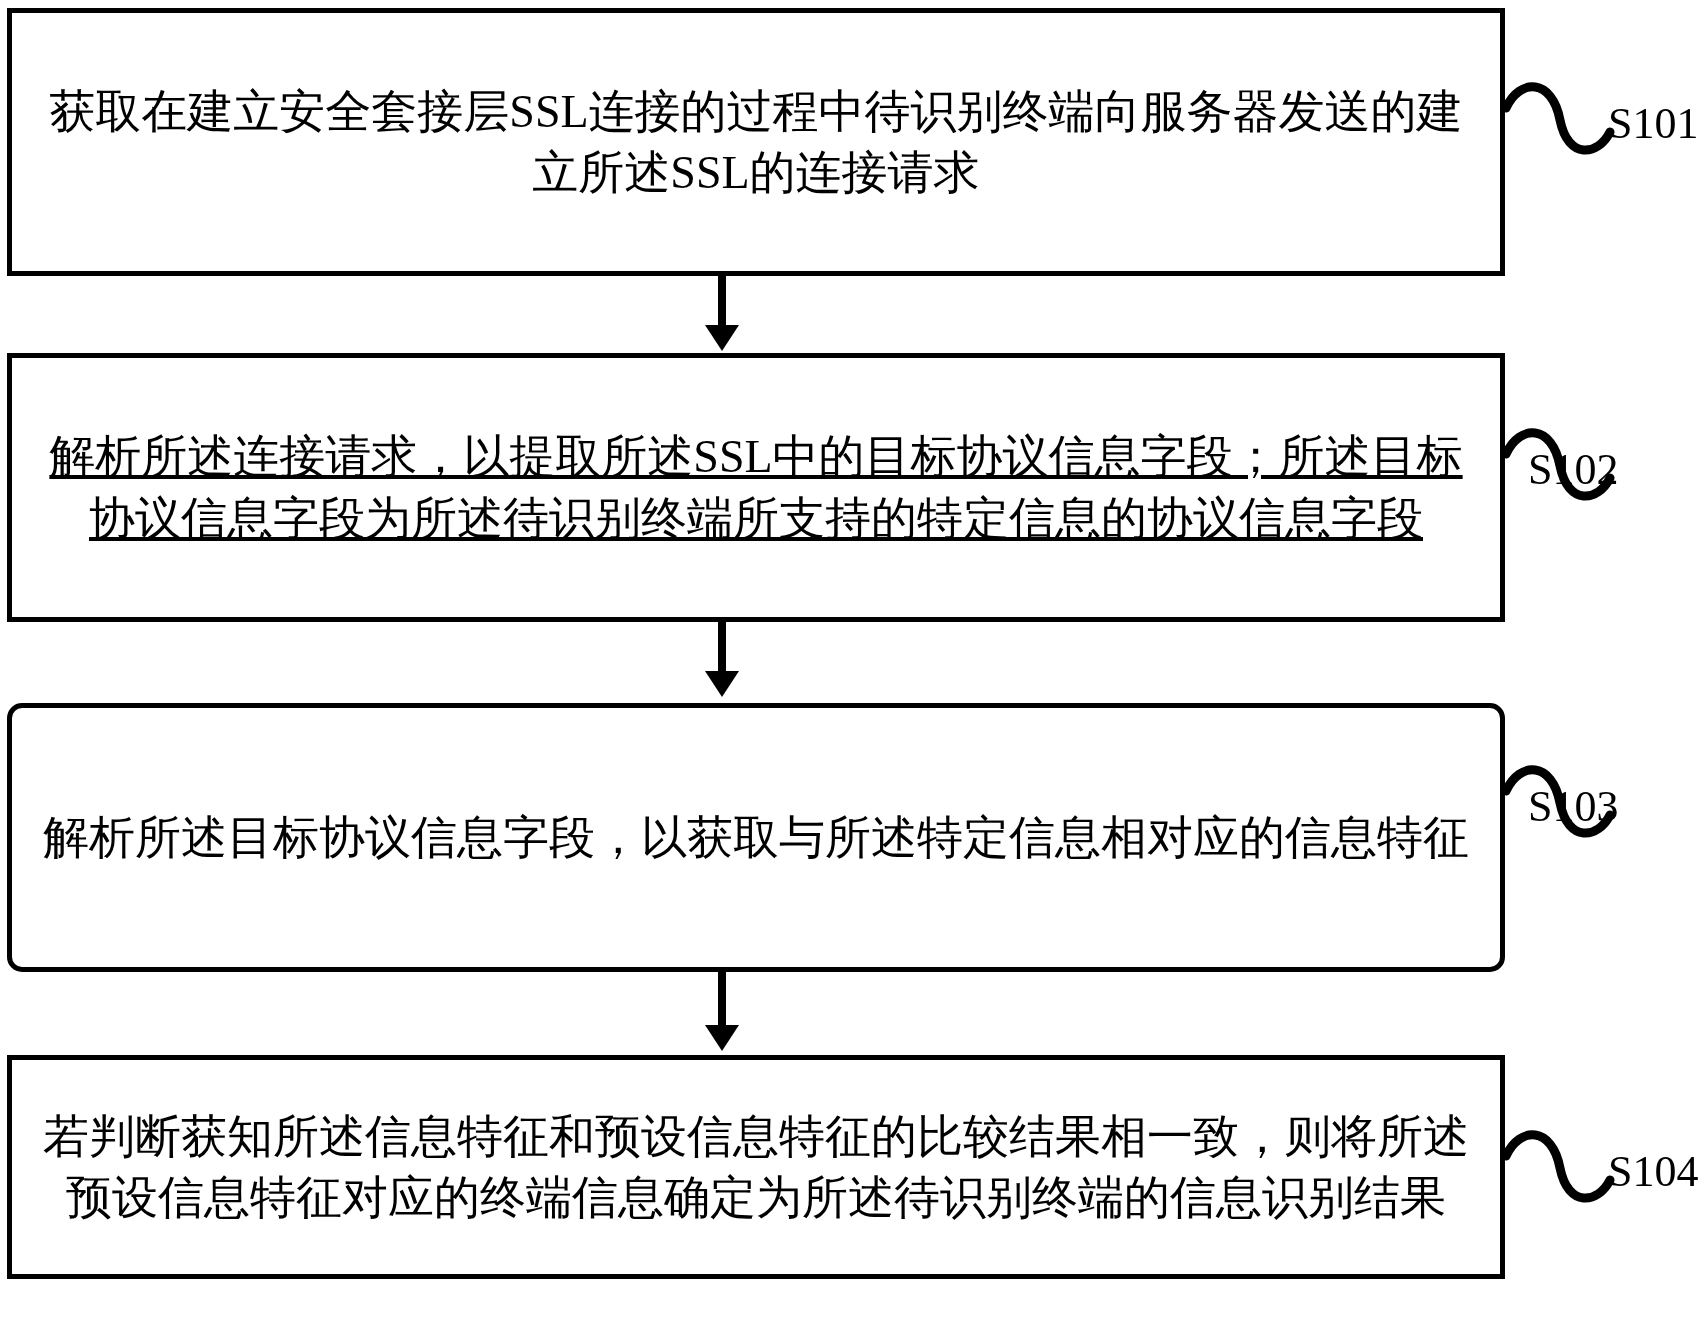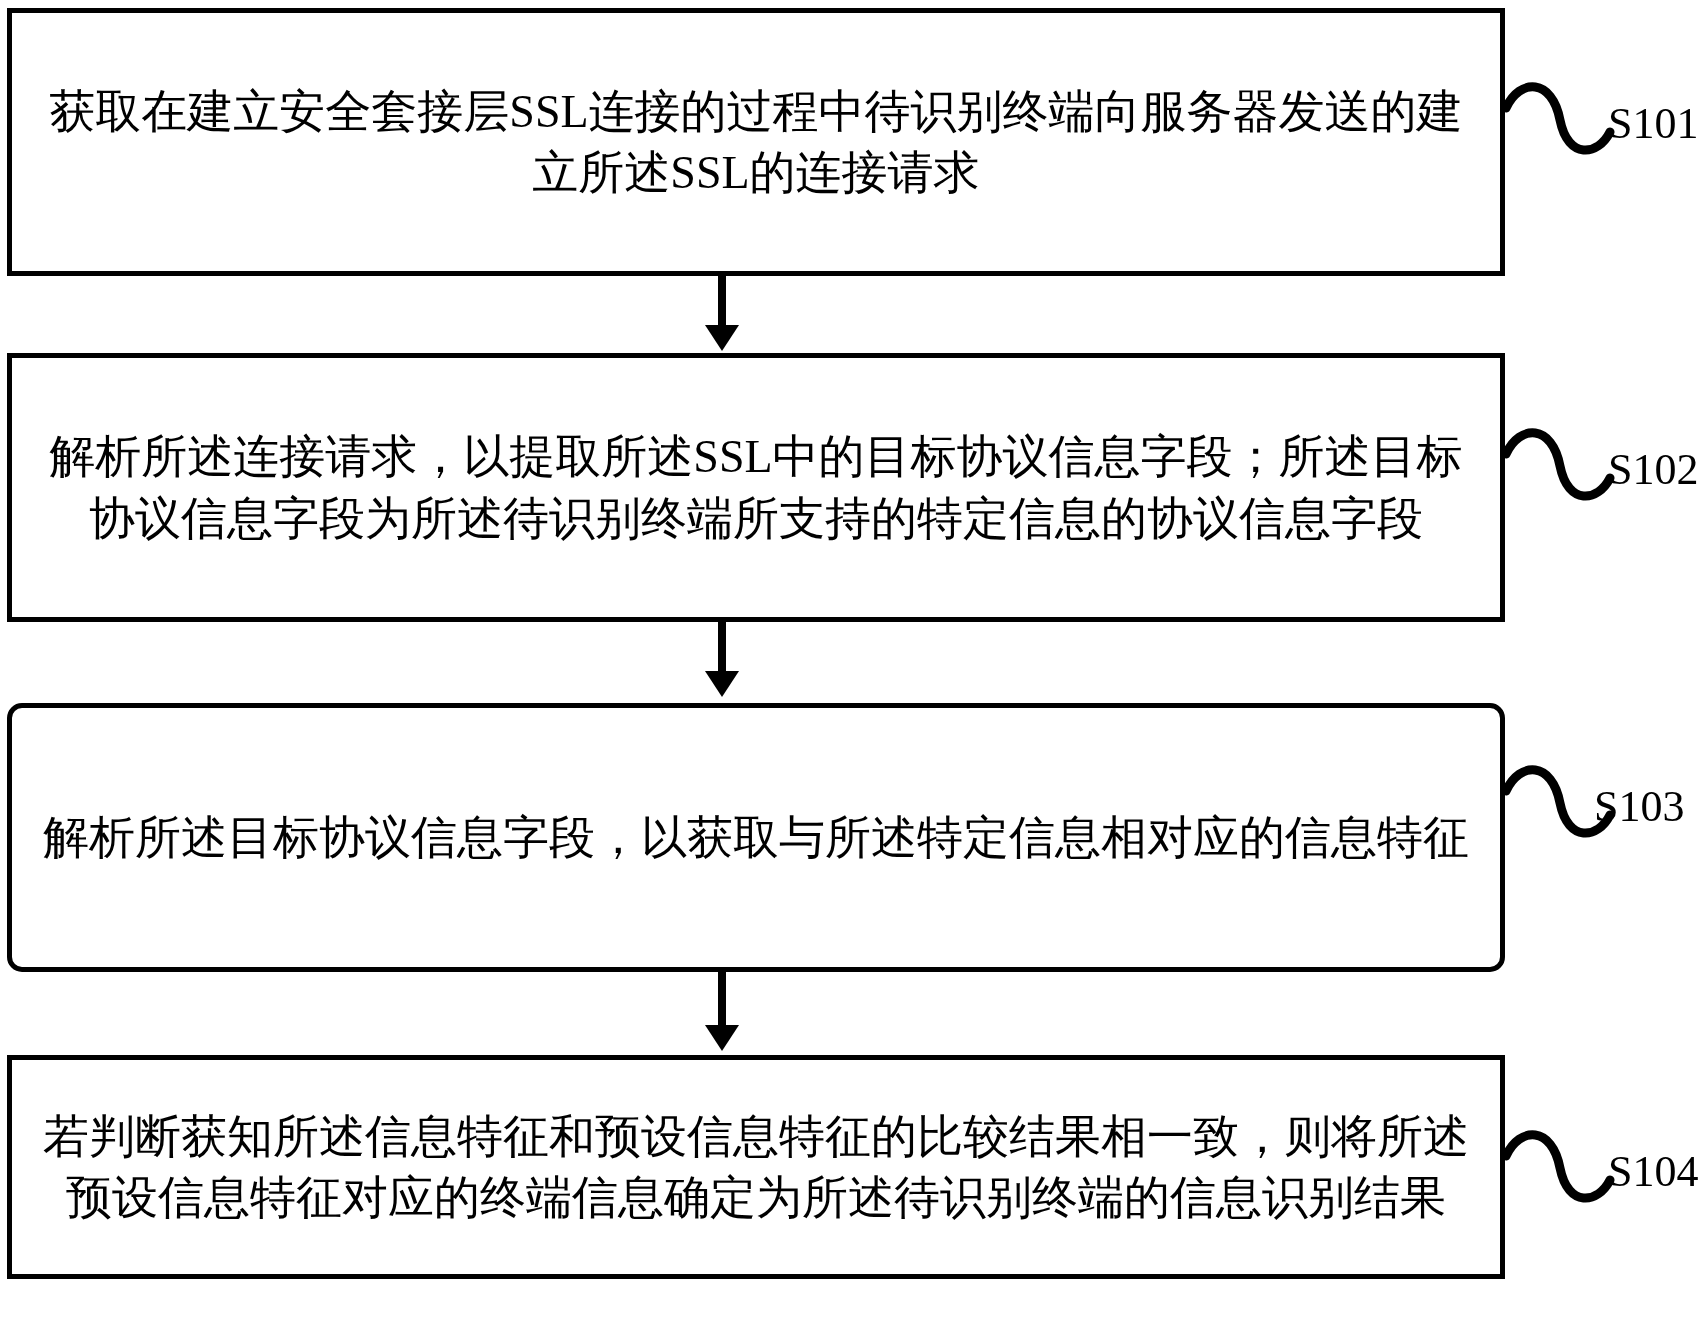--- a/index.html
+++ b/index.html
@@ -73,40 +73,40 @@
   </div>
 
   <svg class="squiggle" style="left:1500px; top:82px;" width="120" height="80" viewBox="0 0 120 80">
     <path d="M6 26 C 20 -4, 52 -4, 60 38 C 68 78, 98 74, 110 50" fill="none" stroke="#000000" stroke-width="9" stroke-linecap="round"></path>
   </svg>
   <div class="step-label" style="left:1608px; top:98px;">S101</div>
 
   <div class="arrow" style="left:718px; top:276px; height:51px;"></div>
   <div class="arrow-head" style="left:705px; top:325px;"></div>
 
-  <div class="flow-box" style="left:7px; top:353px; width:1498px; height:269px;">
+  <div class="flow-box" style="left:7px; top:353px; width:1498px; height:269px;text-decoration:underline;">
     <div class="box-text">解析所述连接请求，以提取所述SSL中的目标协议信息字段；所述目标协议信息字段为所述待识别终端所支持的特定信息的协议信息字段</div>
   </div>
 
   <svg class="squiggle" style="left:1500px; top:428px;" width="120" height="80" viewBox="0 0 120 80">
     <path d="M6 26 C 20 -4, 52 -4, 60 38 C 68 78, 98 74, 110 50" fill="none" stroke="#000000" stroke-width="9" stroke-linecap="round"></path>
   </svg>
-  <div class="step-label" style="left:1608px; top:444px;">S102</div>
+  <div class="step-label" style="left:1528px; top:444px;">S102</div>
 
   <div class="arrow" style="left:718px; top:622px; height:51px;"></div>
   <div class="arrow-head" style="left:705px; top:671px;"></div>
 
   <div class="flow-box" style="left:7px; top:703px; width:1498px; height:269px;border-radius:15px;">
     <div class="box-text">解析所述目标协议信息字段，以获取与所述特定信息相对应的信息特征</div>
   </div>
 
   <svg class="squiggle" style="left:1500px; top:765px;" width="120" height="80" viewBox="0 0 120 80">
     <path d="M6 26 C 20 -4, 52 -4, 60 38 C 68 78, 98 74, 110 50" fill="none" stroke="#000000" stroke-width="9" stroke-linecap="round"></path>
   </svg>
-  <div class="step-label" style="left:1594px; top:781px;">S103</div>
+  <div class="step-label" style="left:1528px; top:781px;">S103</div>
 
   <div class="arrow" style="left:718px; top:972px; height:55px;"></div>
   <div class="arrow-head" style="left:705px; top:1025px;"></div>
 
   <div class="flow-box" style="left:7px; top:1055px; width:1498px; height:224px;">
     <div class="box-text">若判断获知所述信息特征和预设信息特征的比较结果相一致，则将所述预设信息特征对应的终端信息确定为所述待识别终端的信息识别结果</div>
   </div>
 
   <svg class="squiggle" style="left:1500px; top:1130px;" width="120" height="80" viewBox="0 0 120 80">
     <path d="M6 26 C 20 -4, 52 -4, 60 38 C 68 78, 98 74, 110 50" fill="none" stroke="#000000" stroke-width="9" stroke-linecap="round"></path>

